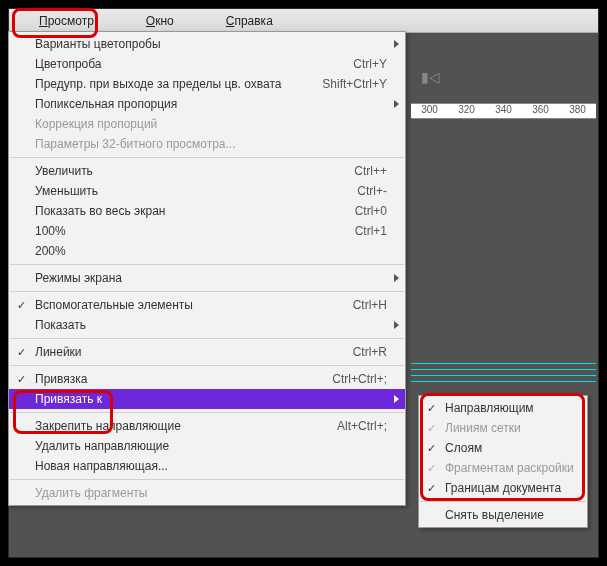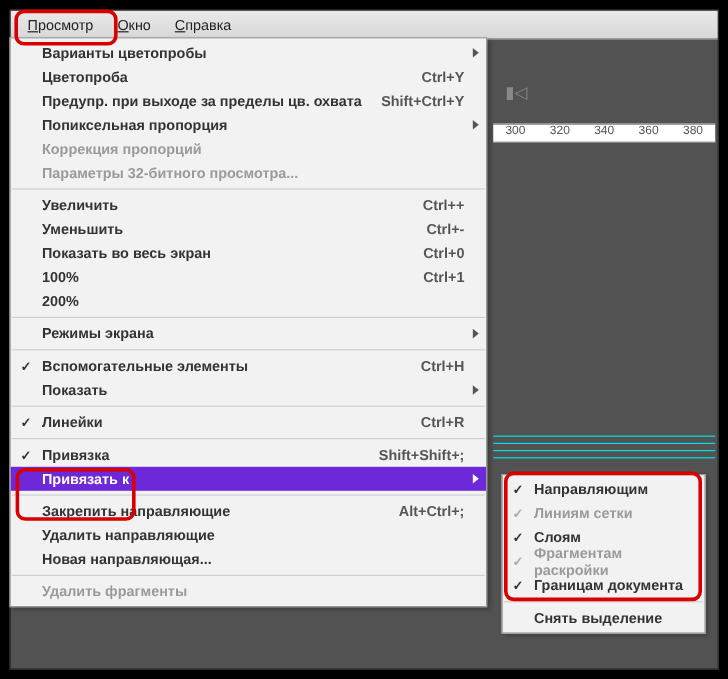--- a/index.html
+++ b/index.html
@@ -1,22 +1,22 @@
 <!DOCTYPE html>
 <html><head>
 <meta charset="utf-8">
 <style>
 * { margin: 0; padding: 0; box-sizing: border-box; font-family: "Segoe UI", Tahoma, sans-serif; font-size: 12px; }
 body { background: #000; width: 607px; height: 566px; position: relative; overflow: hidden; }
 .frame { position: absolute; left: 8px; top: 8px; width: 591px; height: 550px; background: #525252; border: 1px solid #2a2a2a; }
 .menubar { height: 24px; background: linear-gradient(#e9e9e9, #d8d8d8); display: flex; align-items: center; padding-left: 4px; border-bottom: 1px solid #aaa; }
-.menubar-item { padding: 3px 10px; color: #222; cursor: default; }
+.menubar-item { padding: 3px 26px; color: #222; cursor: default; }
 .menubar-item u { text-decoration: underline; }
 .menu { position: absolute; left: 8px; top: 31px; width: 398px; background: #f2f2f2; border: 1px solid #999; box-shadow: 2px 2px 4px rgba(0,0,0,.3); padding: 2px 0; }
-.row { display: flex; align-items: center; height: 20px; padding: 0 18px 0 26px; color: #333; position: relative; cursor: default; font-weight: bold; }
+.row { display: flex; align-items: center; height: 20px; padding: 0 18px 0 26px; color: #333; position: relative; cursor: default; }
 .row.disabled { color: #9a9a9a; }
 .row .lbl { flex: 1; }
 .row .sc { color: #555; font-size: 12px; }
 .row .arr { position: absolute; right: 6px; width: 0; height: 0; border-top: 4px solid transparent; border-bottom: 4px solid transparent; border-left: 5px solid #555; }
 .row.hi { background: #6d28d9; color: #fff; }
 .row.hi .arr { border-left-color: #fff; }
 .sep { height: 1px; background: #cfcfcf; margin: 3px 1px; }
 .chk { position: absolute; left: 8px; font-size: 11px; color: #333; }
 .row.disabled .chk { color: #aaa; }
 .submenu { position: absolute; left: 418px; top: 395px; width: 170px; background: #f2f2f2; border: 1px solid #999; box-shadow: 2px 2px 4px rgba(0,0,0,.3); padding: 2px 0; }
@@ -116,21 +116,21 @@
     <div class="sep"></div>
     <div class="row">
       <span class="chk">✓</span>
       <span class="lbl">Линейки</span>
       <span class="sc">Ctrl+R</span>
     </div>
     <div class="sep"></div>
     <div class="row">
       <span class="chk">✓</span>
       <span class="lbl">Привязка</span>
-      <span class="sc">Shift+Shift+;</span>
+      <span class="sc">Ctrl+Ctrl+;</span>
     </div>
     <div class="row hi">
       <span class="lbl">Привязать к</span>
       <span class="arr"></span>
     </div>
     <div class="sep"></div>
     <div class="row">
       <span class="lbl">Закрепить направляющие</span>
       <span class="sc">Alt+Ctrl+;</span>
     </div>

